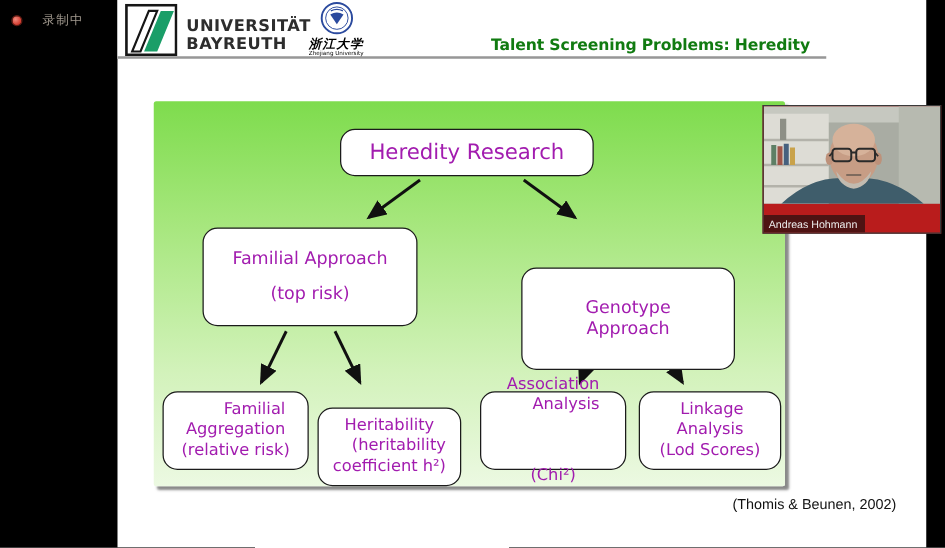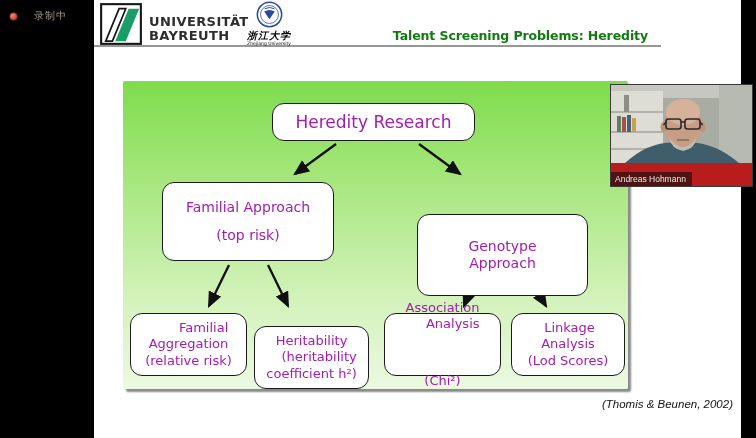--- a/index.html
+++ b/index.html
@@ -41,21 +41,21 @@
   .node-branch { font-size:14px; line-height:1.25; }
   .node-branch .sub { margin-top:11px; }
   .node-b0 { left:39px;  top:101px; width:172px; height:79px; }
   .node-b1 { left:294px; top:97px;  width:171px; height:82px;margin-top:36px; }
   .node-leaf { font-size:13px; line-height:1.27;text-align:right; }
   .node-l0 { left:7px;   top:232px; width:117px; height:63px; }
   .node-l1 { left:131px; top:245px; width:115px; height:63px; }
   .node-l2 { left:261px; top:232px; width:117px; height:63px;gap:40px; }
   .node-l3 { left:388px; top:232px; width:114px; height:63px; }
 
-  .citation { position:absolute; right:8px; top:398px; font-style:italic; font-size:11.5px;
+  .citation { position:absolute; right:24px; top:398px; font-size:11.5px;
               color:#111; font-family:"Liberation Sans", sans-serif; }
 
   
   .video { position:absolute; left:610px; top:84px; width:143px; height:103px;
            border:1px solid #3a3a3a; background:#b91c1c; overflow:hidden; }
   .name-tag { position:absolute; left:0; bottom:0; background:rgba(15,15,15,.62);
               color:#ececec; font-size:8.5px; line-height:1; padding:3px 6px 3px 4px;
               font-family:"Liberation Sans", sans-serif; }
 </style>
 </head>

